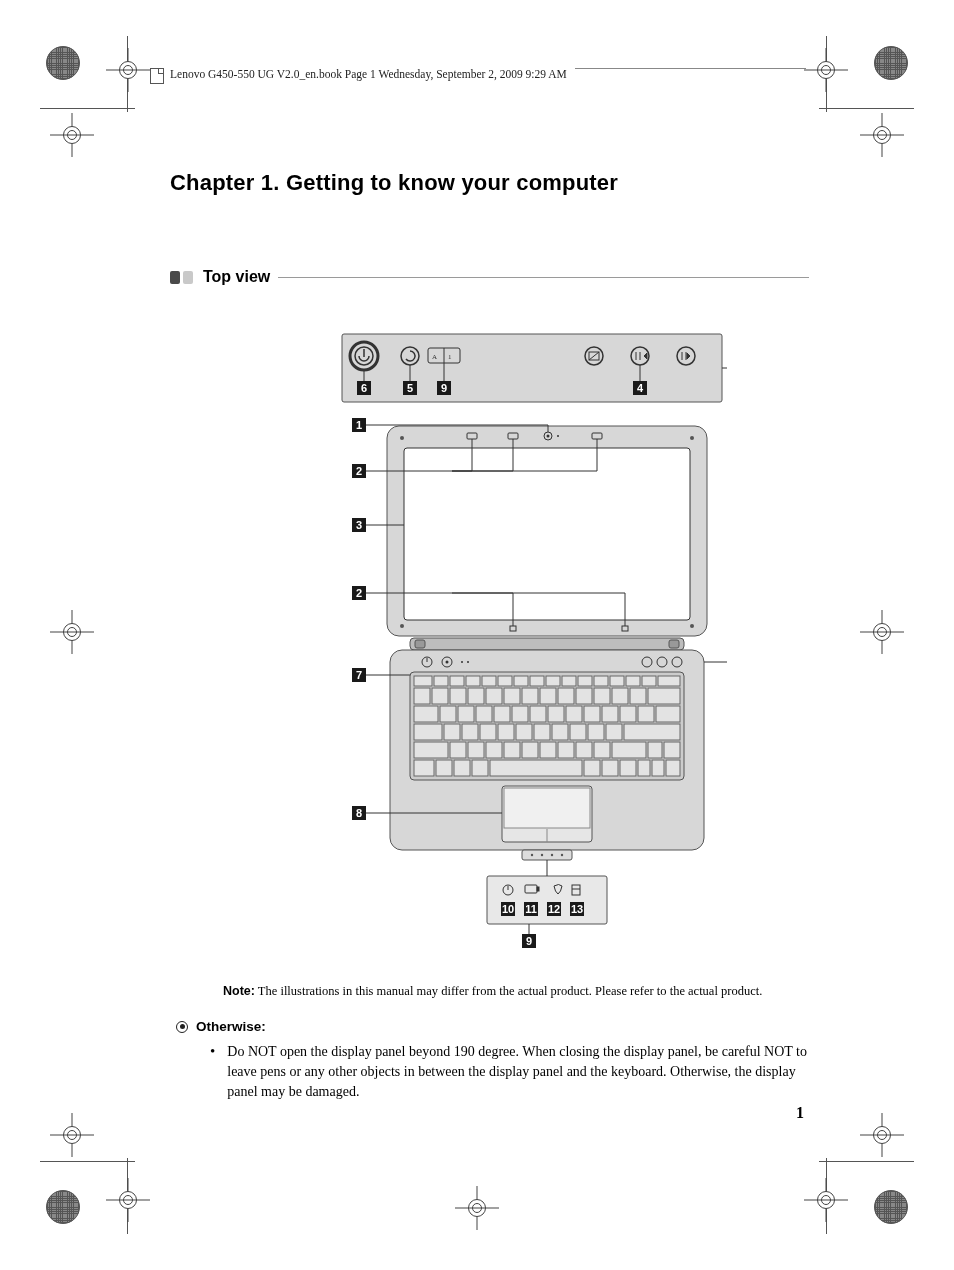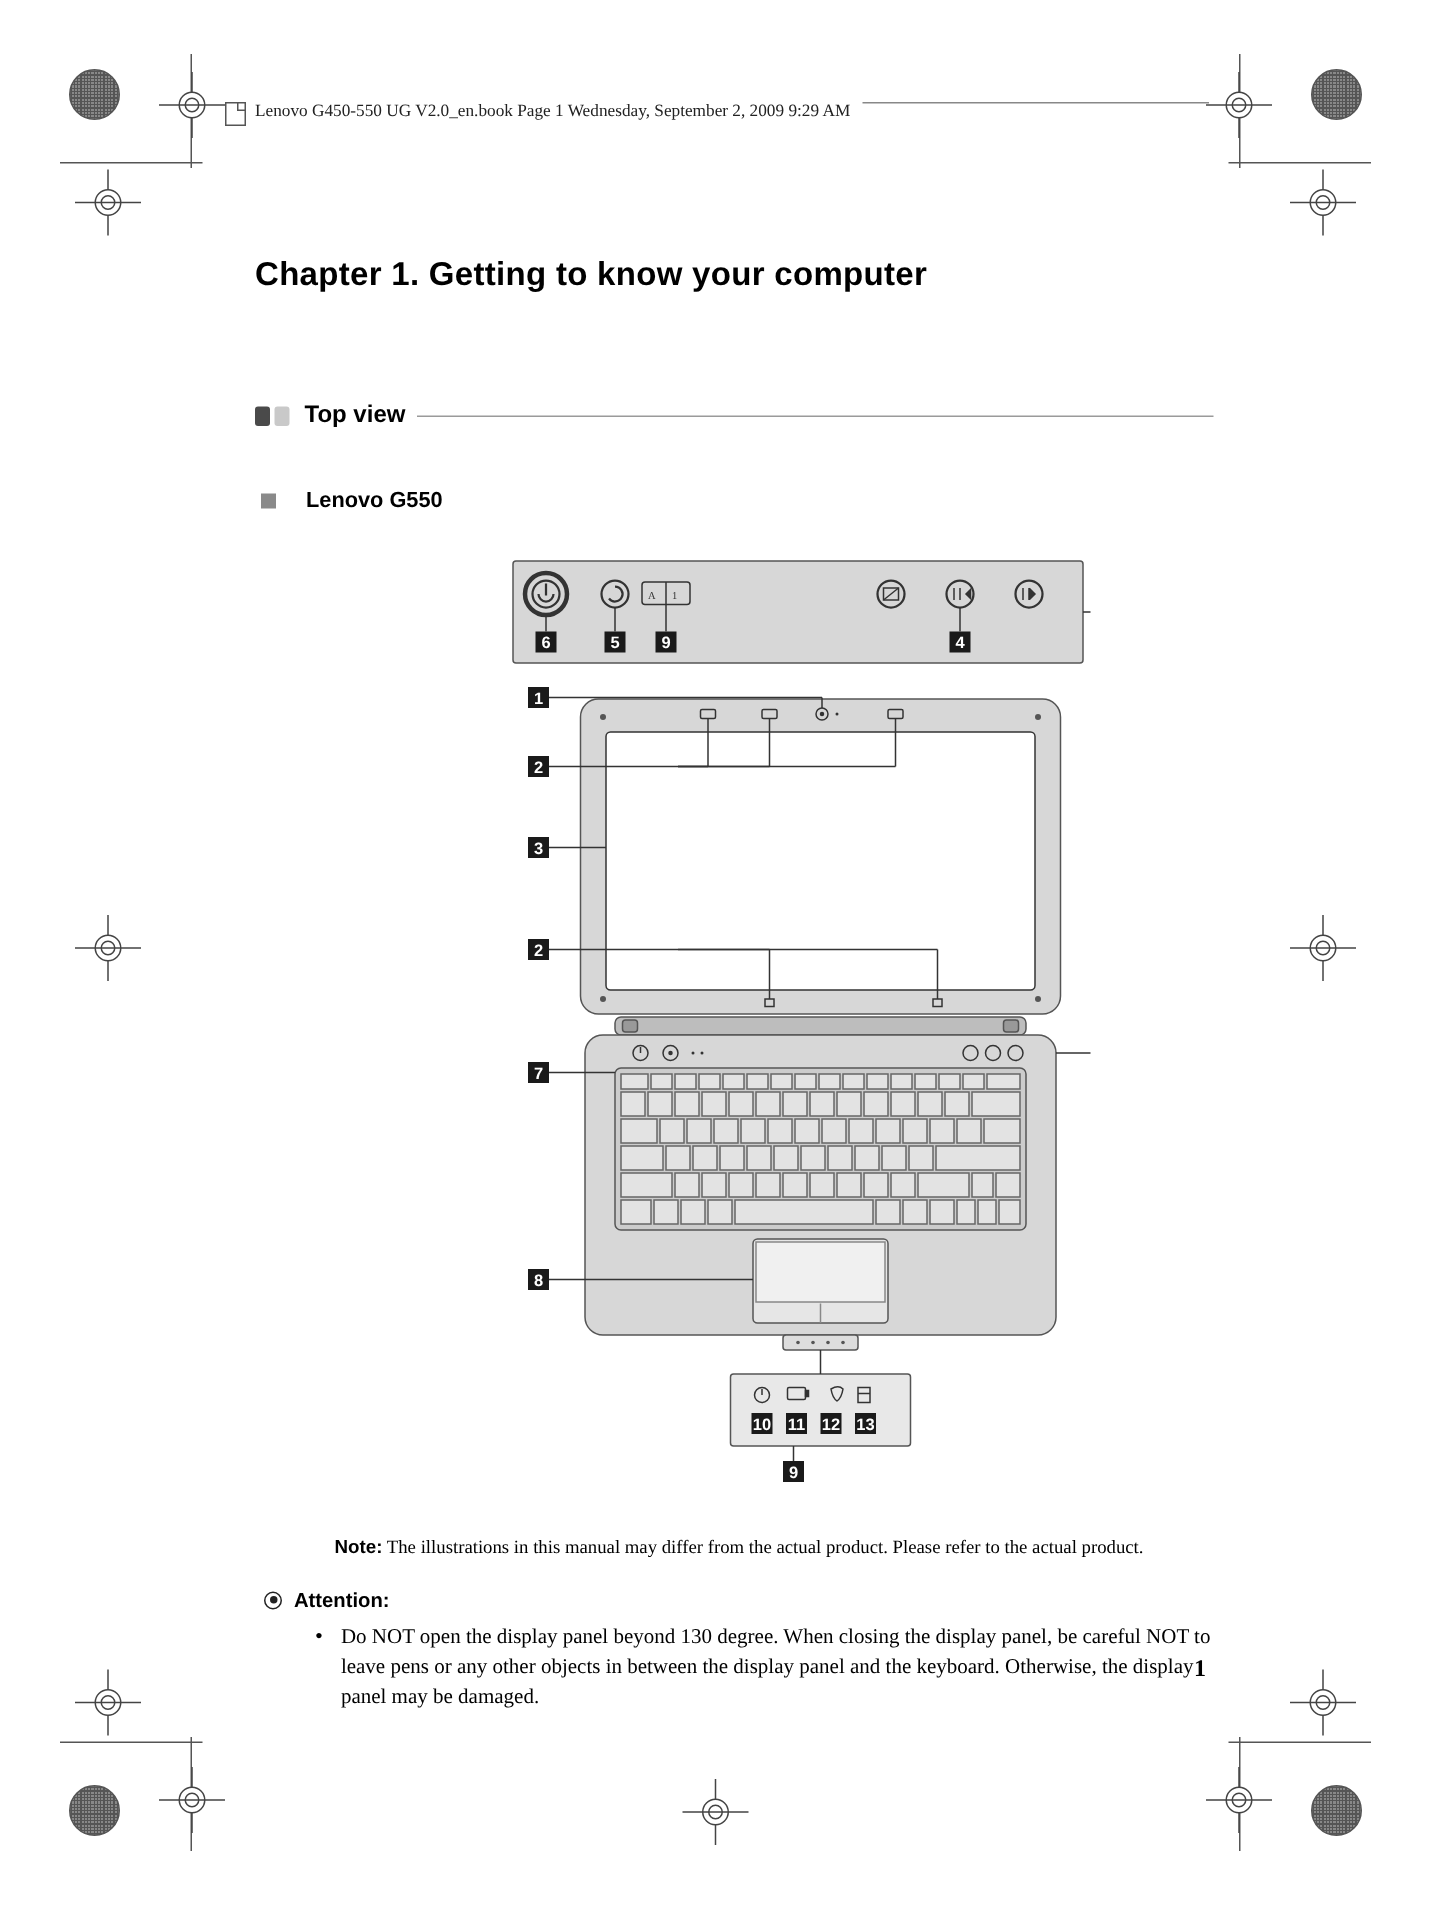--- a/index.html
+++ b/index.html
@@ -158,24 +158,20 @@
 
   <div class="sec-row">
     <div class="bullets">
       <div class="bul dark"></div>
           <div class="bul light"></div>
     </div>
     <div class="sec-title">Top view</div>
     <div class="sec-dash"></div>
   </div>
 
-  <div class="sub-row">
-    <div class="sq"></div>
-    <div class="sub-title">Lenovo G550</div>
-  </div>
 
   <div class="diagram">
     <svg viewBox="0 0 475 640">
 
       <rect x="90" y="8" width="380" height="68" rx="2" fill="#d7d7d7" stroke="#555"></rect>
 
       <circle cx="112" cy="30" r="14" stroke="#333" stroke-width="3" fill="none"></circle>
       <circle cx="112" cy="30" r="9" stroke="#333" stroke-width="1.5" fill="none"></circle>
       <path d="M112 23 v8 M107 30 a5 5 0 1 0 10 0" stroke="#333" stroke-width="1.5" fill="none"></path>
 
@@ -417,25 +413,25 @@
     </svg>
   </div>
 
   <p class="note-line">
     <b>Note:</b>
     <span>The illustrations in this manual may differ from the actual product. Please refer to the actual product.</span>
   </p>
 
   <div class="attn-row">
     <span class="attn-icon"></span>
-    <span class="attn-title">Attention:</span>
+    <span class="attn-title">Otherwise:</span>
   </div>
   <div class="bullet-list">
     <div class="bullet-item">
       <span class="dot">•</span>
-      <span class="txt">Do NOT open the display panel beyond 130 degree. When closing the display panel, be careful NOT to leave pens or any other objects in between the display panel and the keyboard. Otherwise, the display panel may be damaged.</span>
+      <span class="txt">Do NOT open the display panel beyond 190 degree. When closing the display panel, be careful NOT to leave pens or any other objects in between the display panel and the keyboard. Otherwise, the display panel may be damaged.</span>
     </div>
   </div>
 </div>
 
 <div class="page-num">1</div>
 
 </div>
 
 </body></html>

